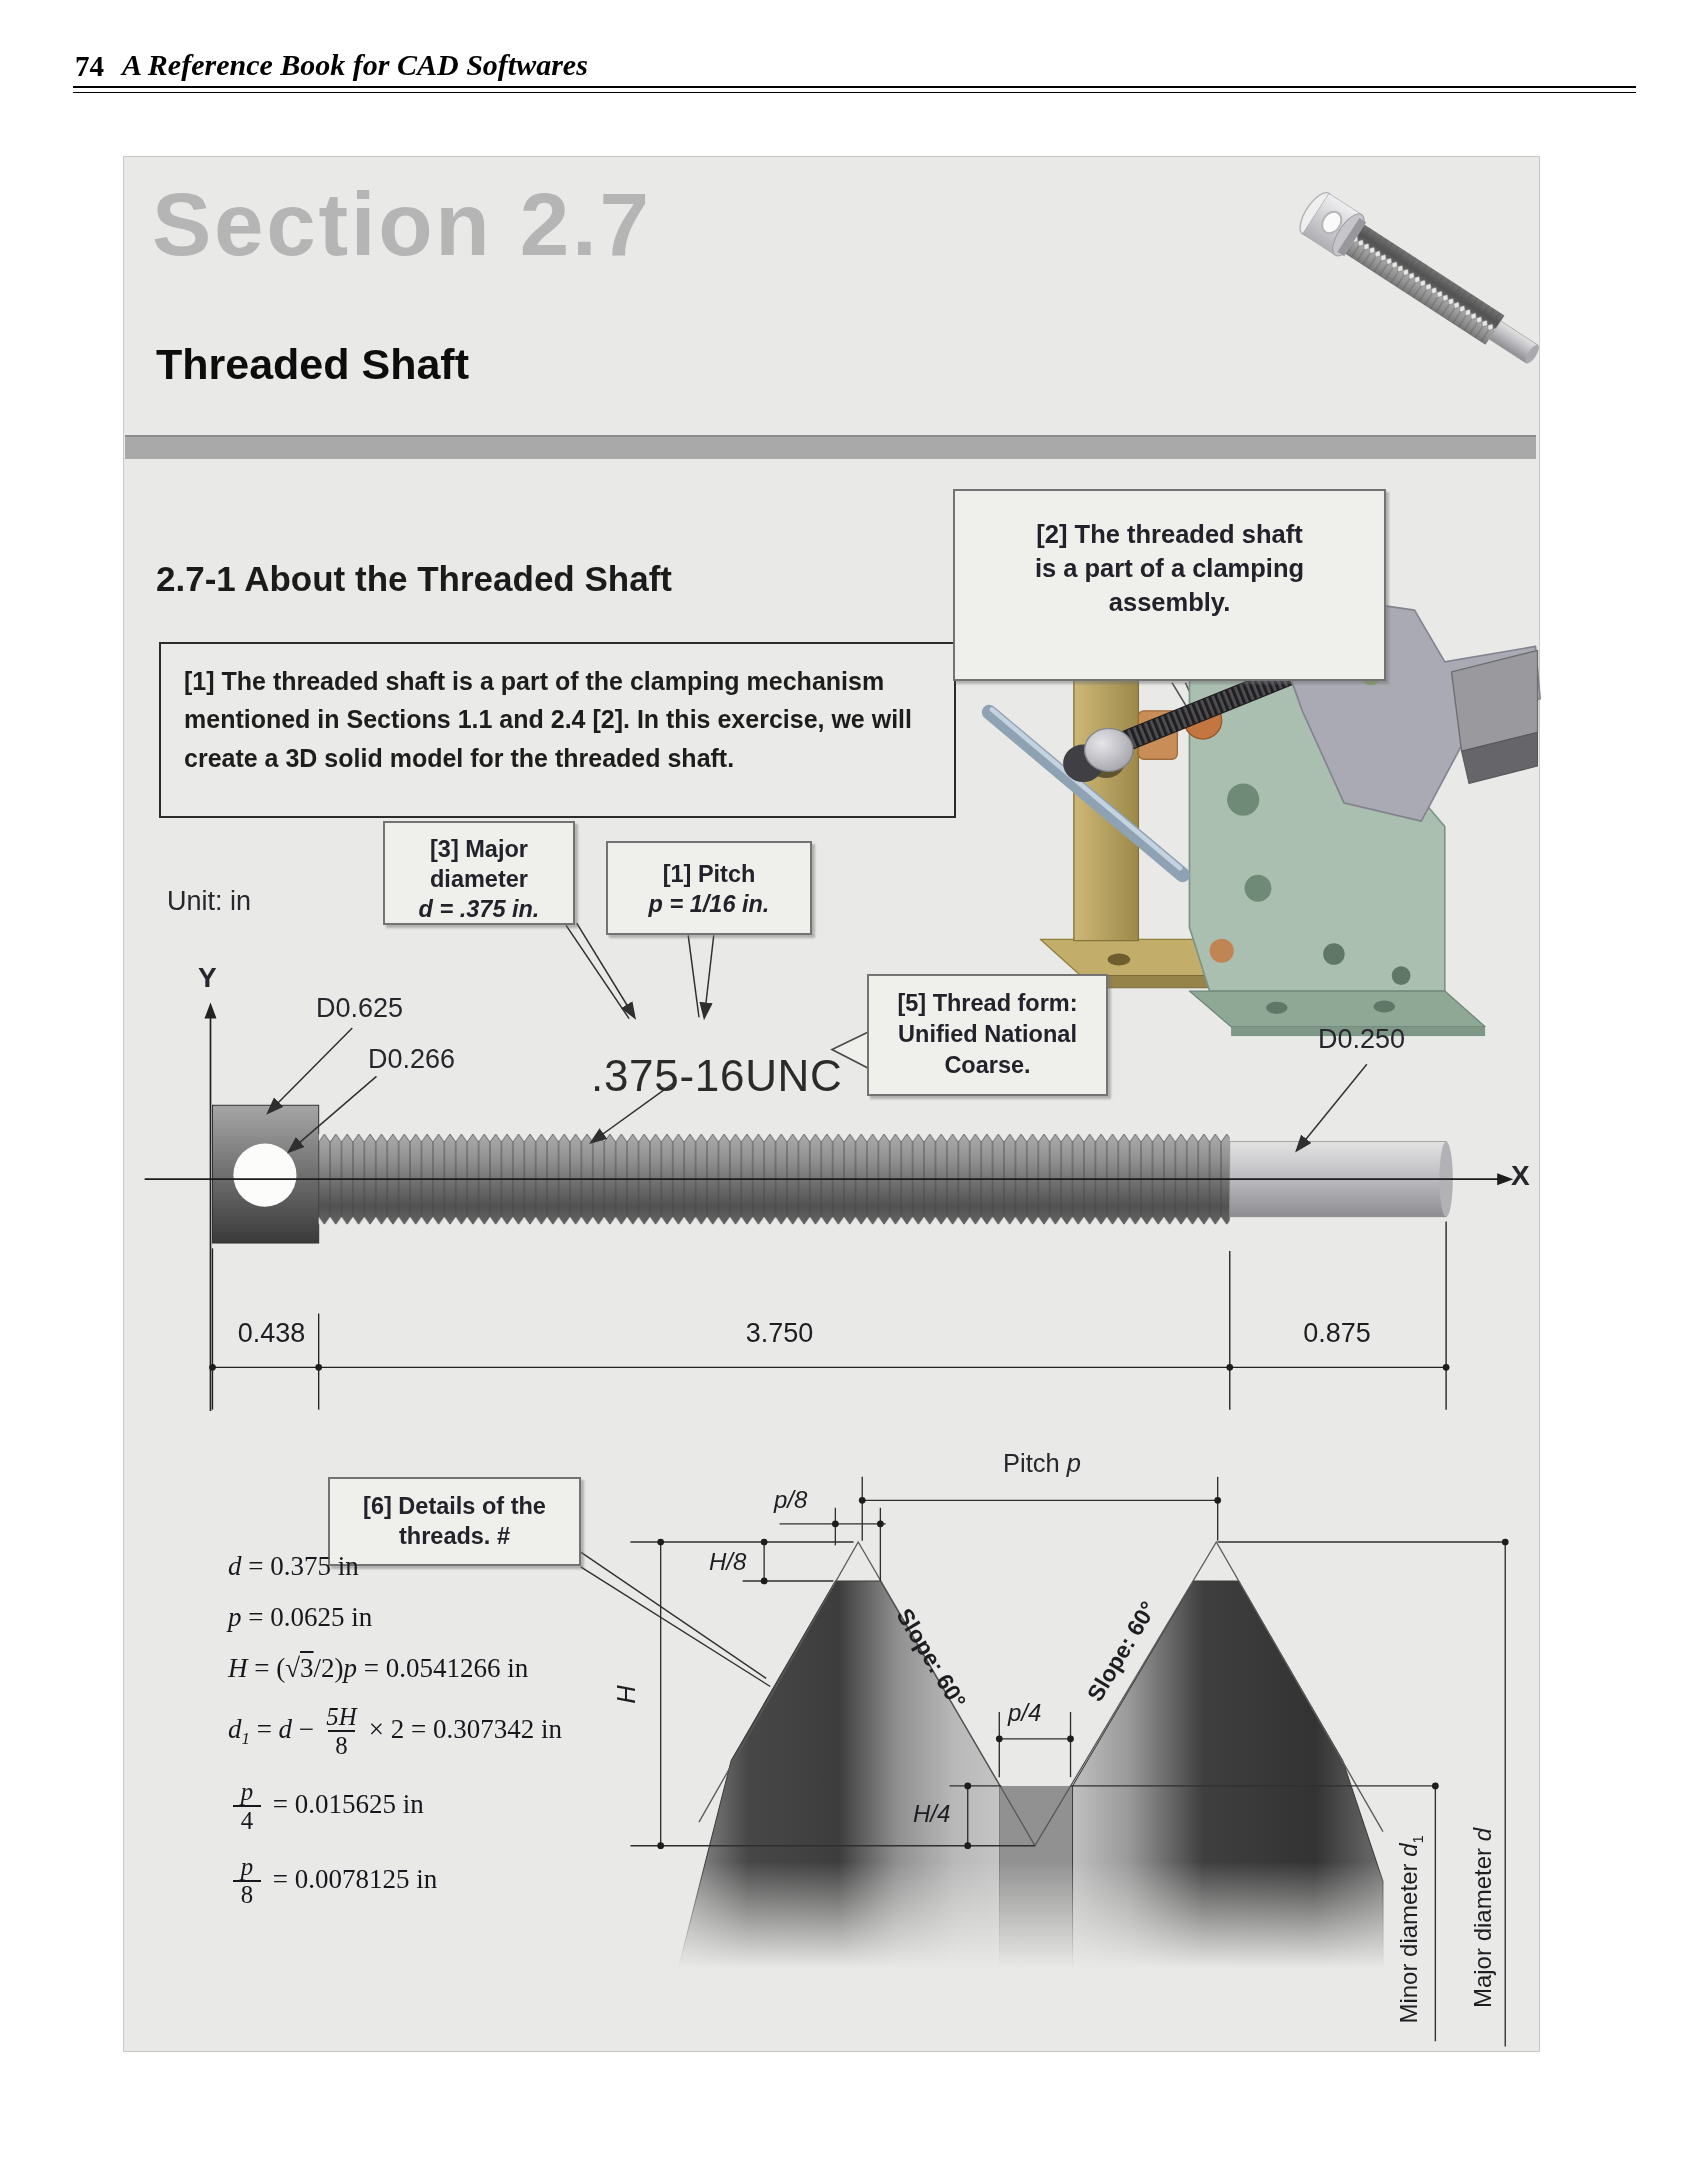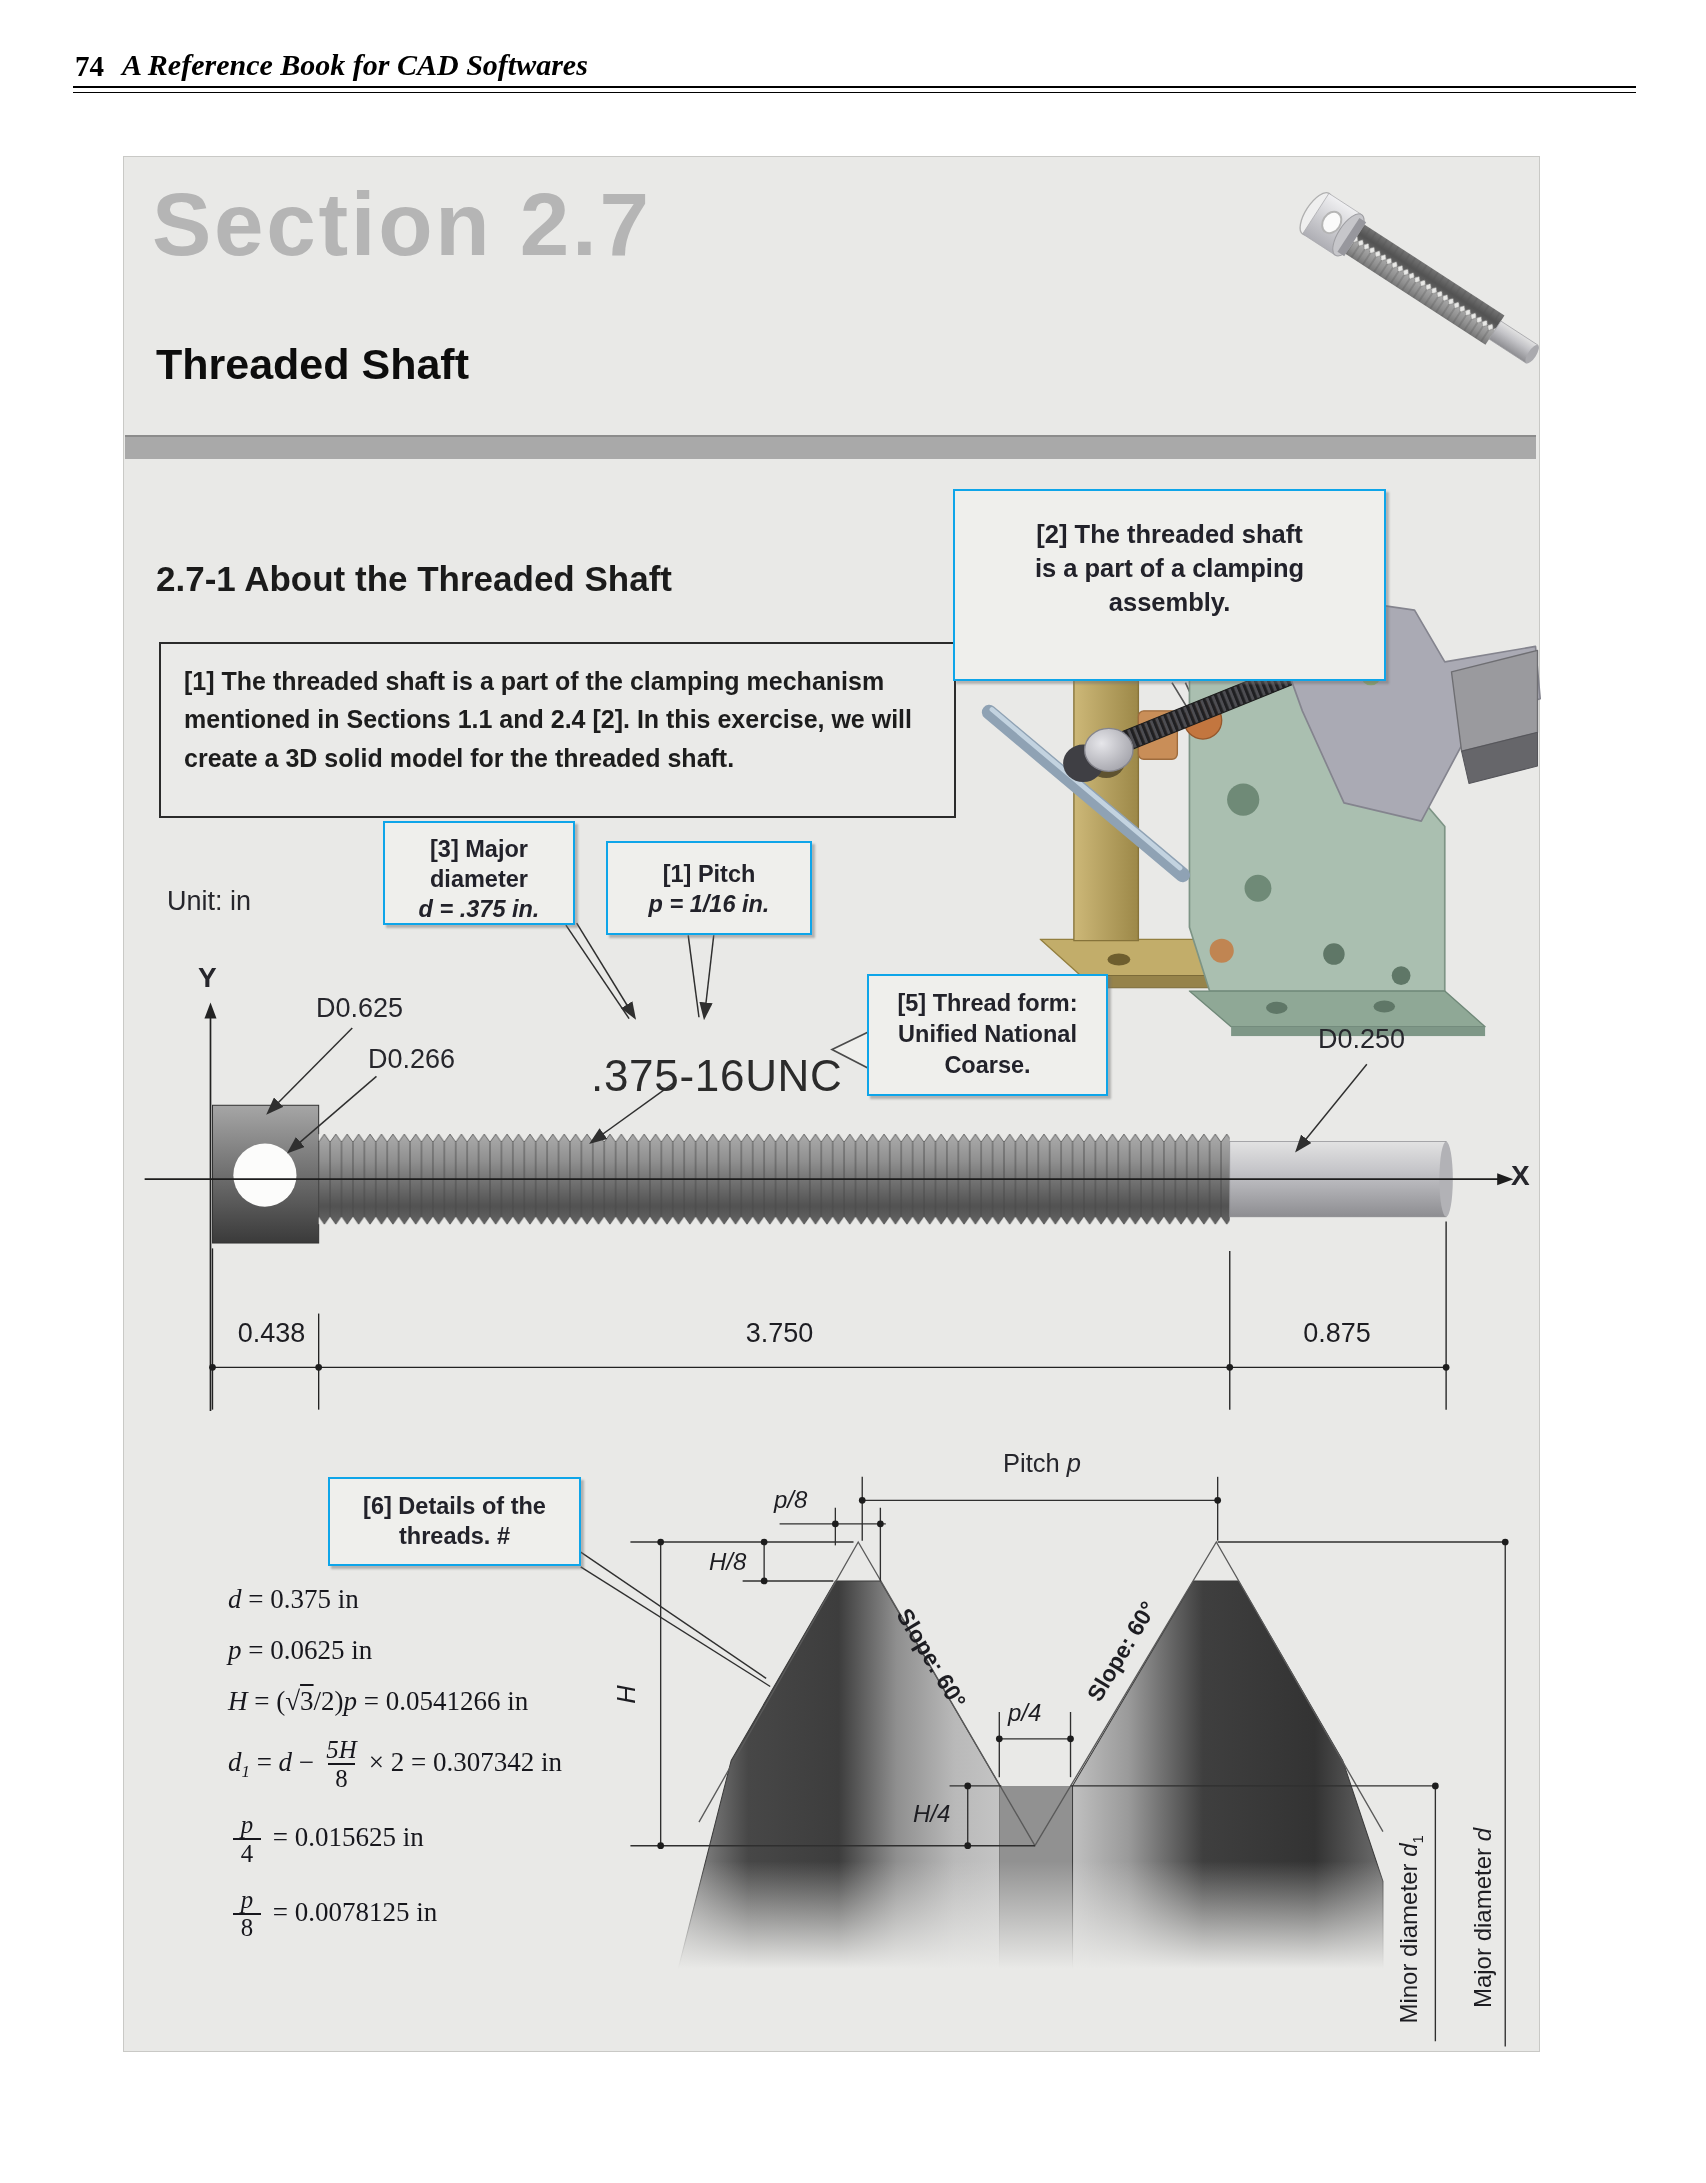--- a/index.html
+++ b/index.html
@@ -11,21 +11,21 @@
   .book-title{left:122px;top:48px;font:bold italic 30px "Liberation Serif",serif;color:#000;}
   .header-rule{left:73px;top:86px;width:1563px;height:4px;border-top:2.7px solid #000;border-bottom:1.3px solid #000;}
   
   .panel{left:123px;top:156px;width:1415px;height:1894px;background:#e9e9e7;border:0.7px solid #c9c9c6;}
   .section-title{left:152px;top:173px;font-weight:bold;font-size:89px;letter-spacing:2.7px;color:#b5b5b5;}
   .chapter-title{left:156px;top:340px;font-weight:600;font-size:43px;color:#0d0d0d;}
   .sep-bar{left:125px;top:435px;width:1411px;height:22px;background:#a9a9a9;border-top:2px solid #8c8c8c;}
   .subsection{left:156px;top:559px;font-weight:600;font-size:35px;color:#1b1b1b;}
   .unit-label{left:167px;top:886px;font-size:27px;font-weight:500;}
   
-  .callout{background:#efefec;border:2px solid #0ea5e9;box-shadow:2.7px 2.7px 2px rgba(110,110,110,.45);
+  .callout{background:#efefec;border:2px solid #737373;box-shadow:2.7px 2.7px 2px rgba(110,110,110,.45);
            text-align:center;color:#22222a;font-weight:600;line-height:1.28;}
   .callout div{white-space:nowrap;}
   .c1{left:159px;top:642px;width:797px;height:176px;border:2.7px solid #2b2b2b;background:#eaeae8;
       box-shadow:none;text-align:left;padding:17.5px 23px;box-sizing:border-box;
       font-size:25px;line-height:1.55;font-weight:600;color:#1d1d1d;}
   .c2{left:953px;top:489px;width:433px;height:192px;font-size:25.5px;padding-top:25.5px;box-sizing:border-box;line-height:1.35;}
   .c3{left:383px;top:821px;width:192px;height:104px;font-size:23.5px;padding-top:10.8px;box-sizing:border-box;}
   .c4{left:606px;top:841px;width:206px;height:94px;font-size:23.5px;padding-top:16px;box-sizing:border-box;}
   .c5{left:867px;top:974px;width:241px;height:122px;font-size:23.5px;padding-top:12px;box-sizing:border-box;line-height:1.32;}
   .c6{left:328px;top:1477px;width:253px;height:89px;font-size:23.5px;padding-top:12px;box-sizing:border-box;}
@@ -34,21 +34,21 @@
   .axis{font-size:28px;font-weight:600;}
   .big-spec{font-size:44px;font-weight:400;color:#2b2b2b;letter-spacing:0.7px;margin-top:31px;}
   .dim{font-size:27px;font-weight:500;text-align:center;}
   .pfl{font-size:24px;font-weight:500;font-style:italic;white-space:nowrap;}
   .rot{transform-origin:center center;}
   .slope{font-size:23px;font-weight:600;text-align:center;width:128px;}
   .vlabel{font-size:24px;font-weight:500;width:255px;text-align:center;white-space:nowrap;}
   .vlabel i{font-style:italic;}
   sub.s{font-size:0.62em;vertical-align:sub;}
   
-  .frml-block{left:228px;top:1584px;width:524px;font-family:"Liberation Serif",serif;font-size:27px;color:#17171d;}
+  .frml-block{left:228px;top:1551px;width:524px;font-family:"Liberation Serif",serif;font-size:27px;color:#17171d;}
   .frml{margin-bottom:20px;white-space:nowrap;}
   .v{font-style:italic;}
   .rad{text-decoration:overline;}
   .frac{display:inline-flex;flex-direction:column;align-items:center;vertical-align:middle;
         line-height:1.05;margin:0 5.4px;font-size:0.92em;}
   .frac .den{border-top:2px solid #17171d;padding-top:0.7px;min-width:1.1em;text-align:center;}
   .frac .num{text-align:center;}
 </style>
 </head>
 <body>

